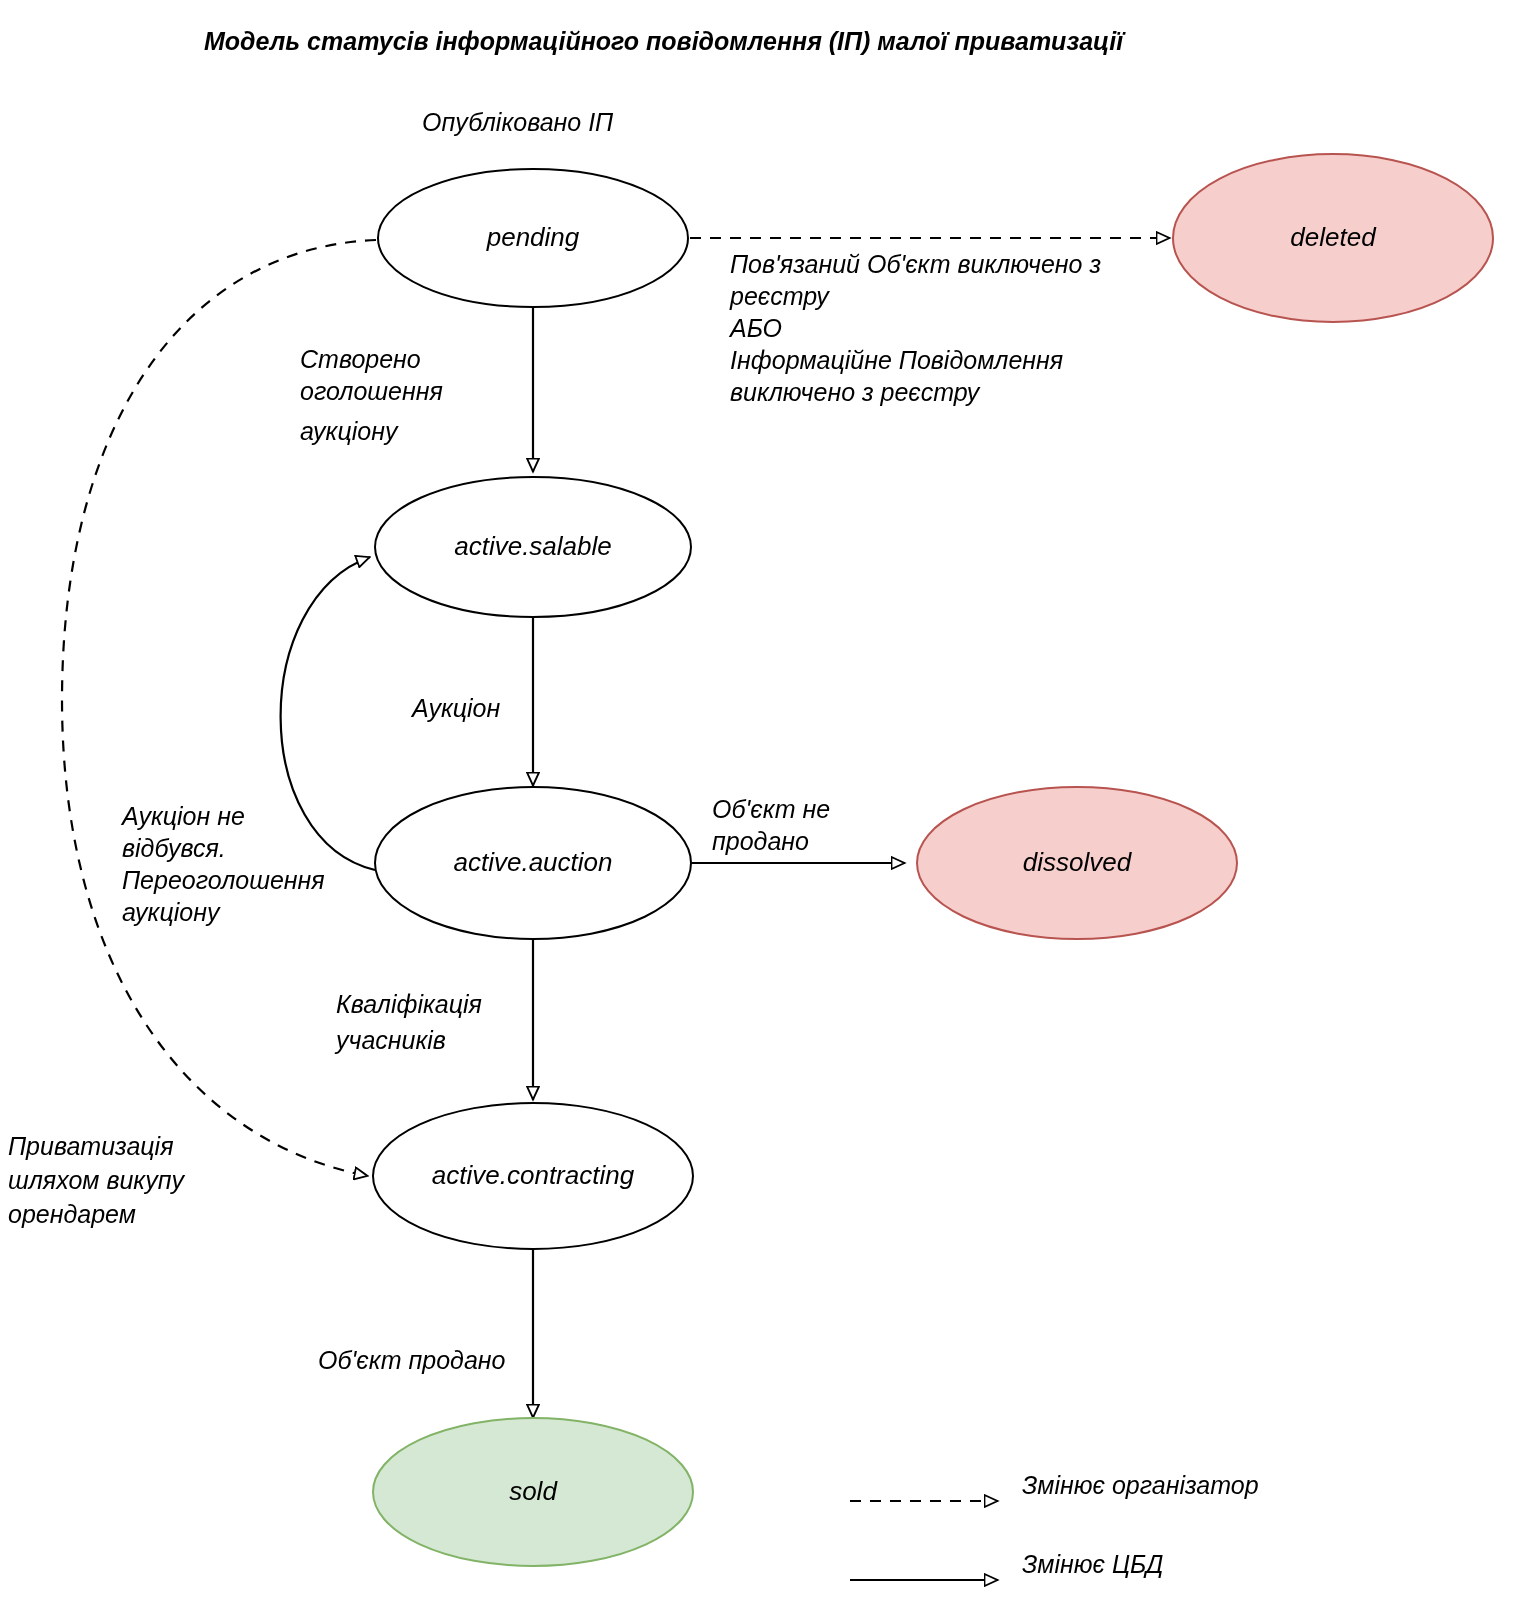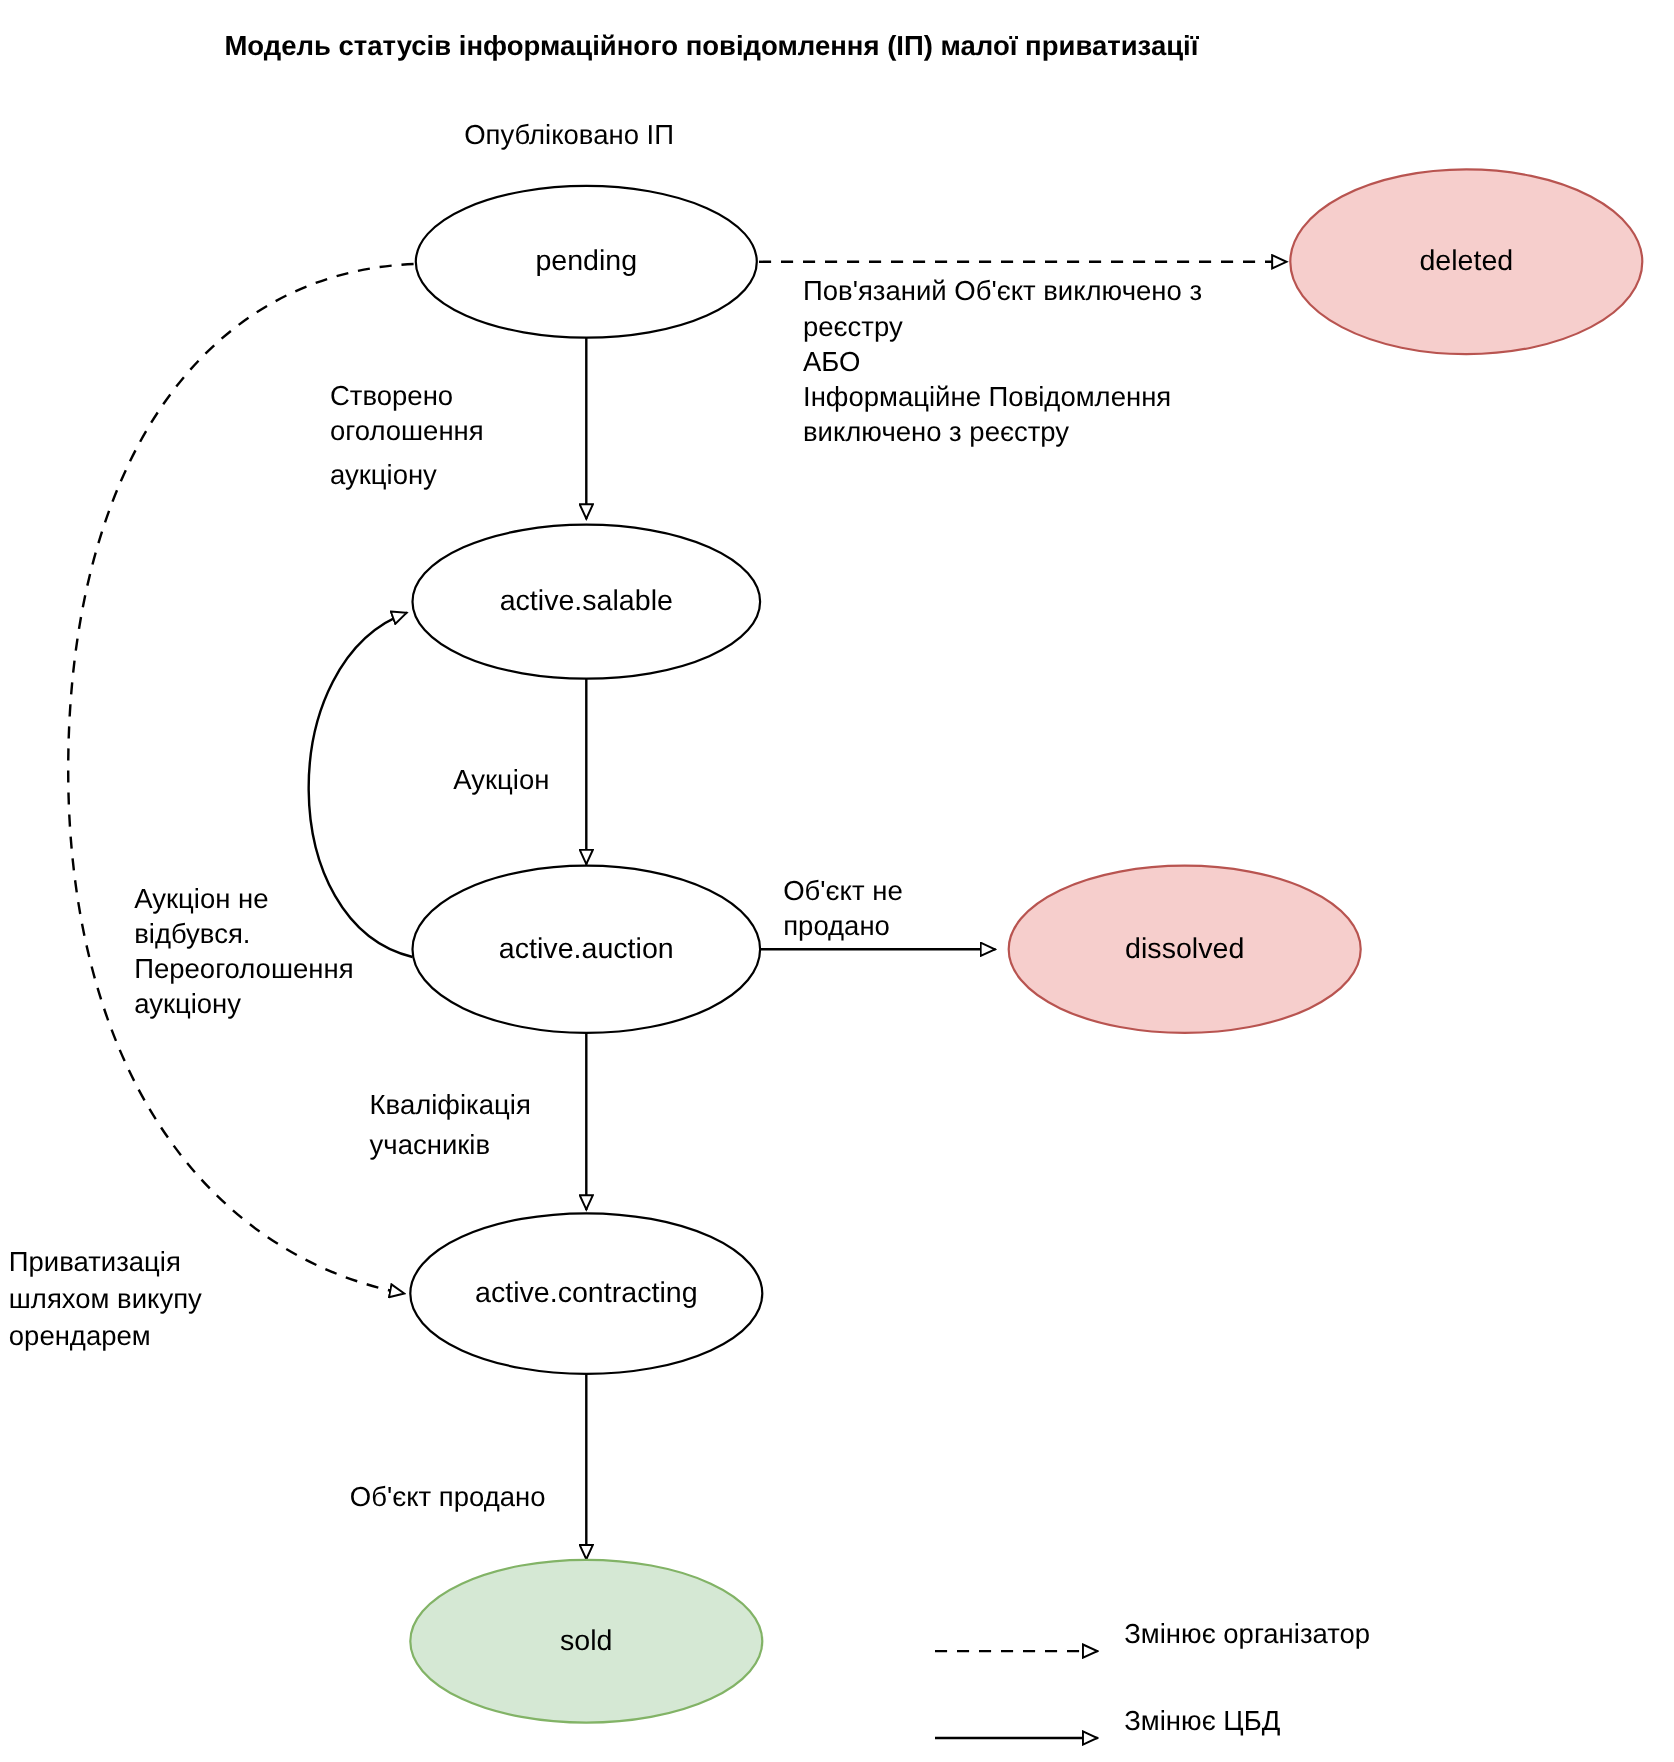--- a/index.html
+++ b/index.html
@@ -10,20 +10,21 @@
   body {
     width: 1522px;
     height: 1602px;
     font-family: "Liberation Sans", sans-serif;
     overflow: hidden;
   }
   #diagram-root {
     position: relative;
     width: 1522px;
     height: 1602px;
+    font-style: italic;
   }
   svg.diagram {
     display: block;
     width: 1522px;
     height: 1602px;
   }
   .diagram-title {
     font-family: "Liberation Sans", sans-serif;
     font-size: 25px;
     font-weight: bold;

